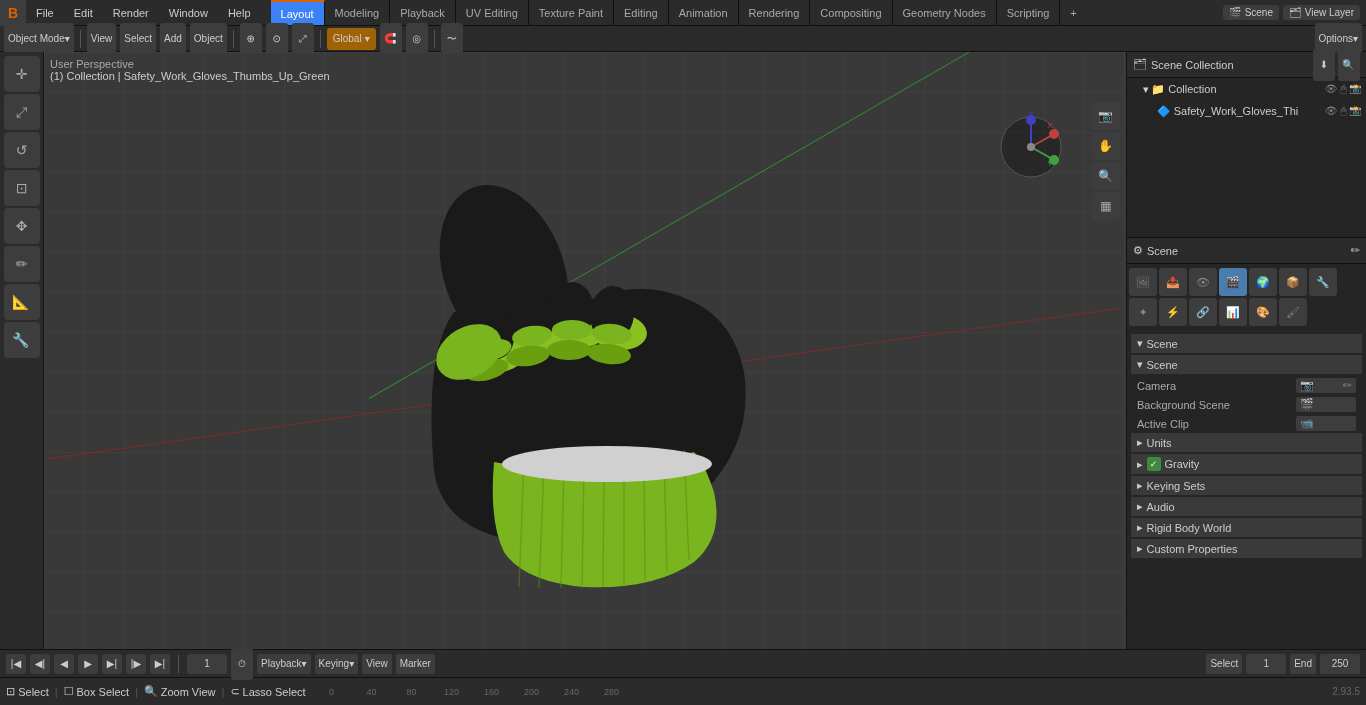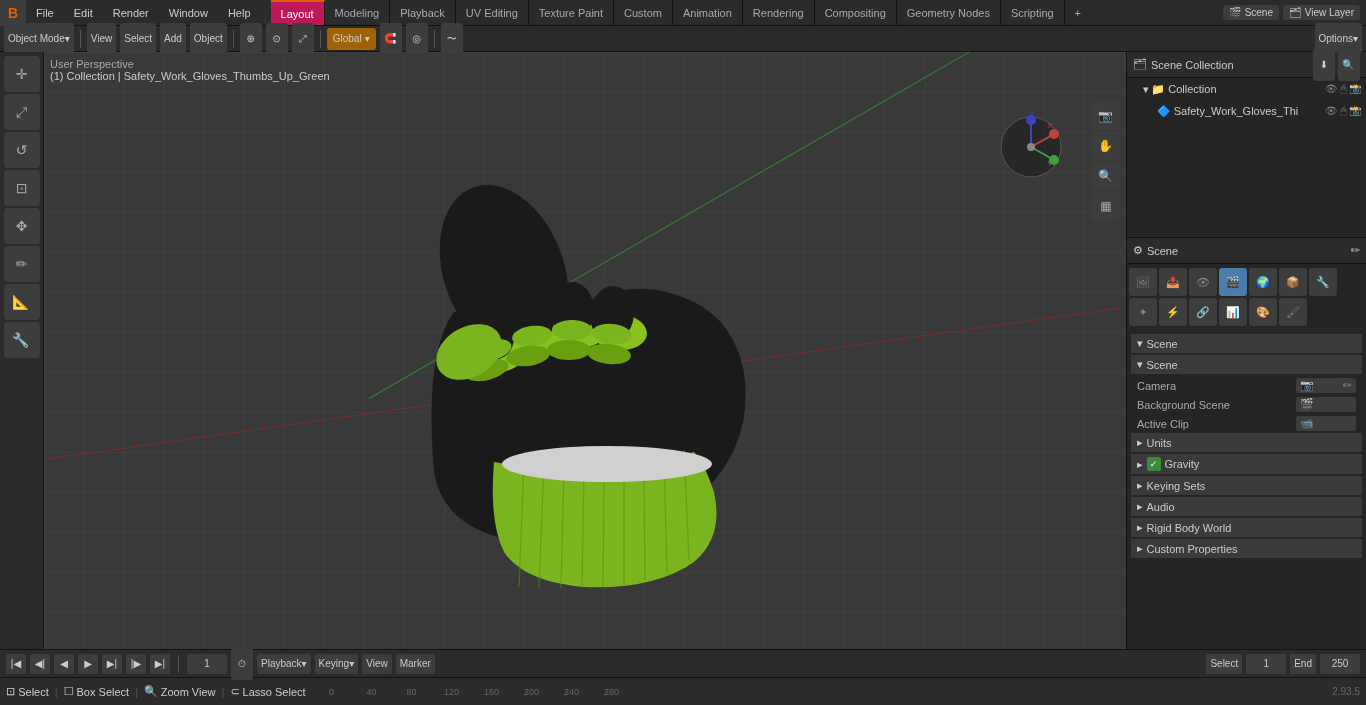--- a/index.html
+++ b/index.html
@@ -29,21 +29,21 @@
     }
     .workspace-tabs {
       display: flex; align-items: center; height: 100%; margin-left: 10px;
     }
     .workspace-tab {
       padding: 0 10px; height: 100%;
       display: flex; align-items: center;
       color: #aaa; font-size: 11px; cursor: pointer;
       border-right: 1px solid #111;
     }
-    .workspace-tab.active { background: #be185d; color: #fff; border-top: 2px solid #e06000; }
+    .workspace-tab.active { background: #3b82f6; color: #fff; border-top: 2px solid #e06000; }
     .plus-btn {
       width: 26px; height: 26px;
       display: flex; align-items: center; justify-content: center;
       color: #aaa; cursor: pointer;
     }
     .top-right {
       margin-left: auto;
       display: flex; align-items: center; gap: 4px; padding-right: 6px;
     }
     .top-right-item {
@@ -288,21 +288,21 @@
     <div class="menu-item">Render</div>
     <div class="menu-item">Window</div>
     <div class="menu-item">Help</div>
   </div>
   <div class="workspace-tabs">
     <div class="workspace-tab active">Layout</div>
     <div class="workspace-tab">Modeling</div>
     <div class="workspace-tab">Playback</div>
     <div class="workspace-tab">UV Editing</div>
     <div class="workspace-tab">Texture Paint</div>
-    <div class="workspace-tab">Custom</div>
+    <div class="workspace-tab">Editing</div>
     <div class="workspace-tab">Animation</div>
     <div class="workspace-tab">Rendering</div>
     <div class="workspace-tab">Compositing</div>
     <div class="workspace-tab">Geometry Nodes</div>
     <div class="workspace-tab">Scripting</div>
     <div class="plus-btn">+</div>
   </div>
   <div class="top-right">
     <div class="top-right-item">
       <span>🎬</span>

